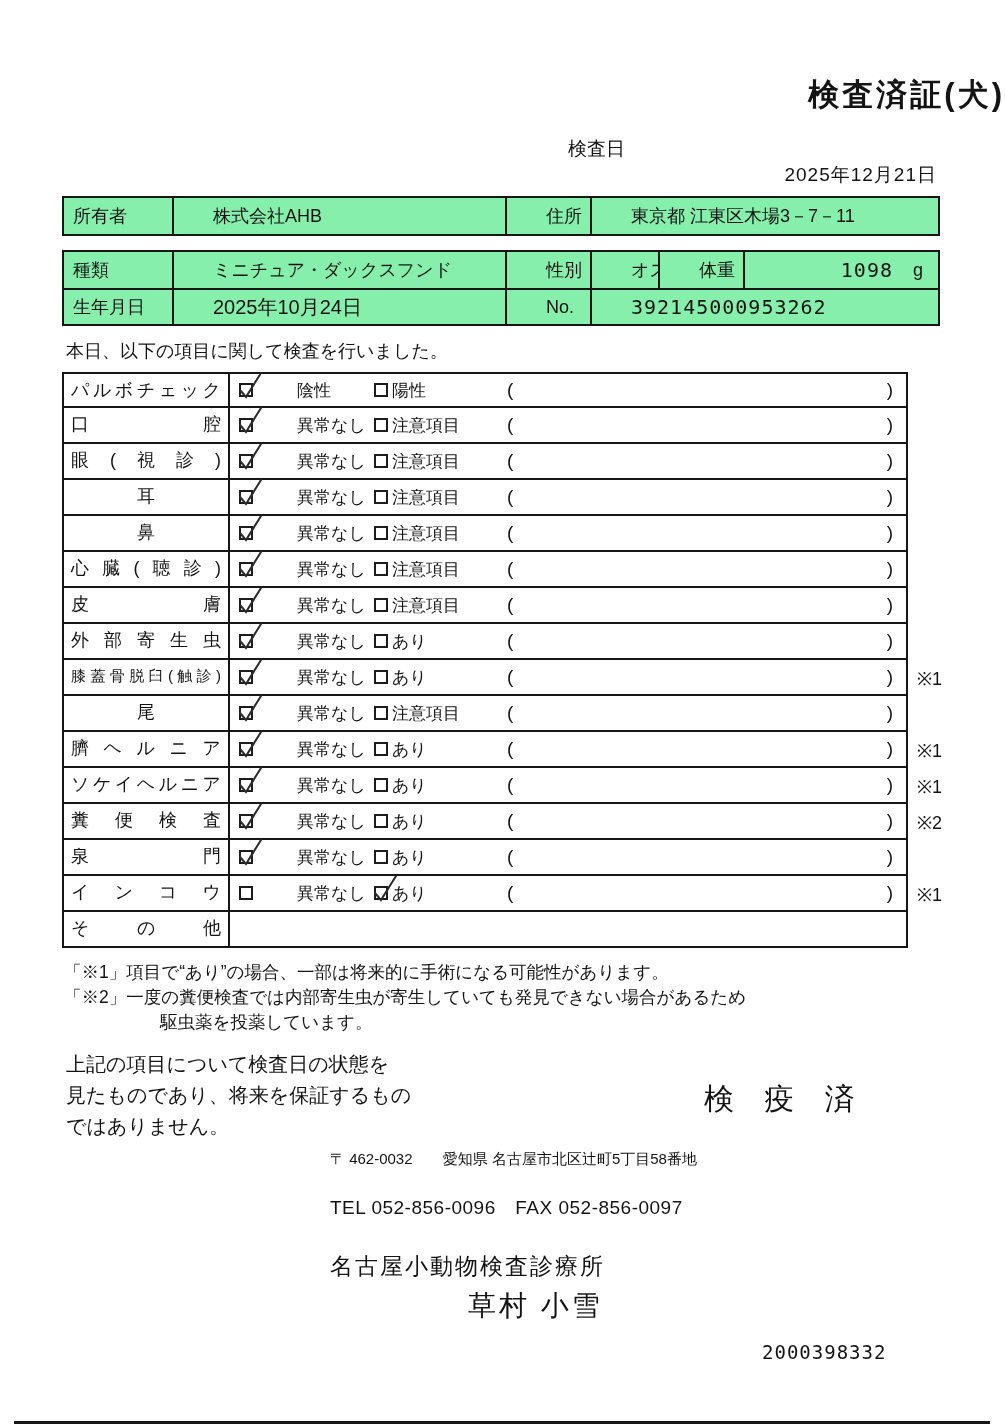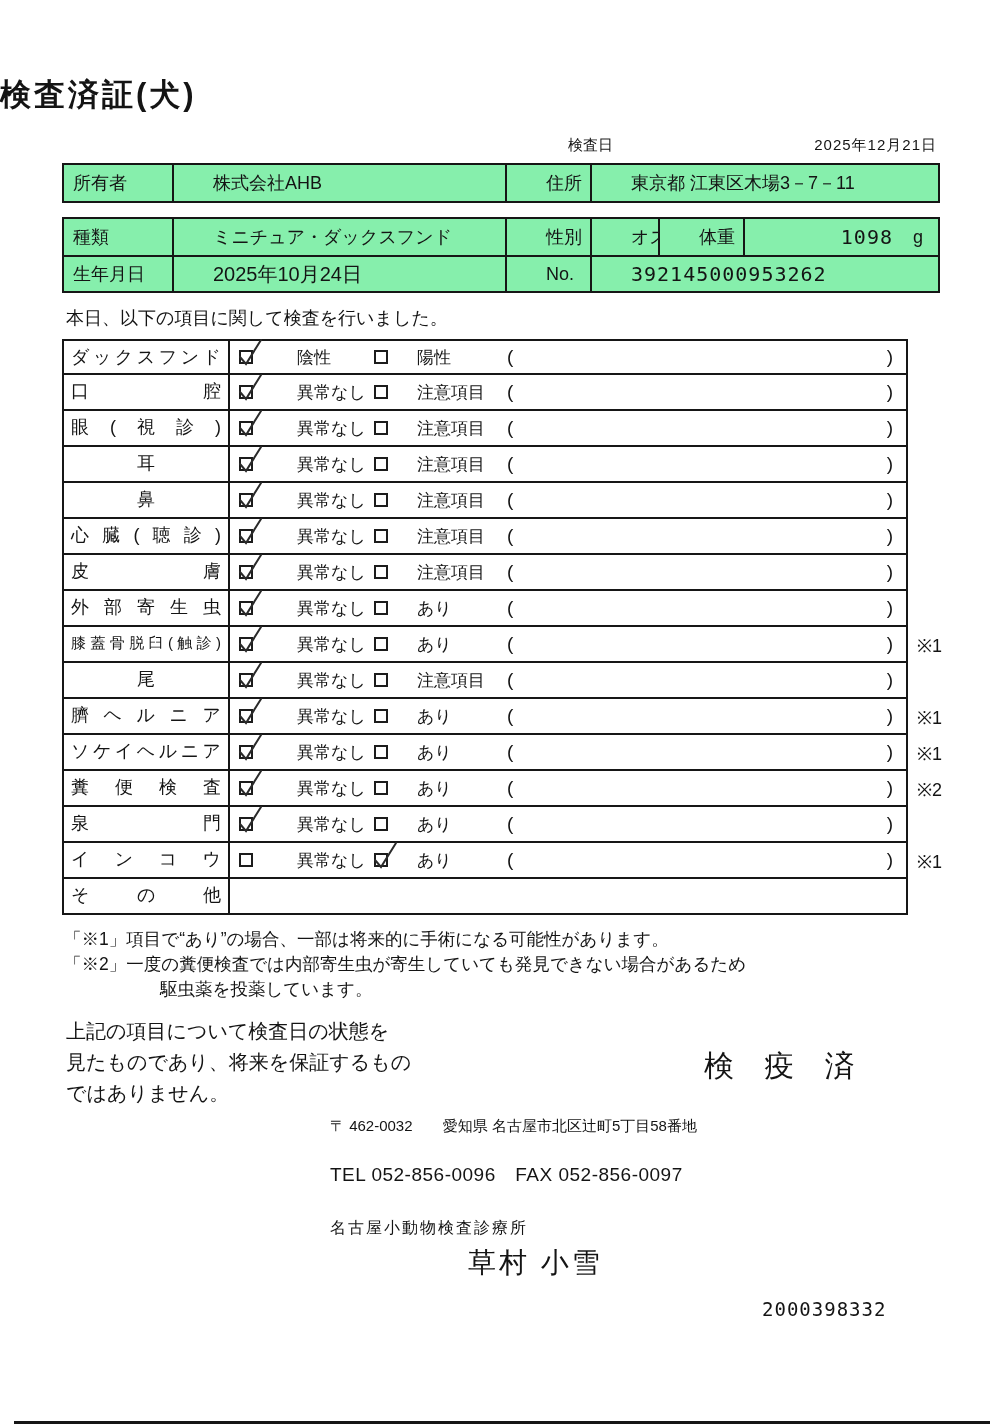--- a/index.html
+++ b/index.html
@@ -1,22 +1,22 @@
 <!DOCTYPE html>
 <html><head>
 <meta charset="utf-8">
 <style>
   * { margin:0; padding:0; box-sizing:border-box; }
   html,body { background:#e8e8e8; }
   body { font-family:"Liberation Sans", sans-serif; color:#141414; }
   .page { position:relative; width:1005px; height:1426px; background:#ffffff; overflow:hidden; margin:0 auto; }
 
-  .title { padding-top:74px; text-align:left; font-size:31px; font-weight:600; letter-spacing:3px; }
-
-  .date-line { display:flex; margin:20px 68px 8px 62px; font-size:15px; }
+  .title { padding-top:74px; text-align:right; font-size:31px; font-weight:600; letter-spacing:3px; }
+
+  .date-line { display:flex; margin:20px 68px 8px 62px; font-size:19px;flex-direction:column; }
   .date-label { margin-left:506px; }
   .date-value { margin-left:auto; letter-spacing:1px; }
 
   .tbl { margin-left:62px; width:878px; border:2px solid #161616; background:#86efac; }
   .tbl-row { display:flex; height:36px; }
   .tbl-row + .tbl-row { border-top:2px solid #161616; }
   .cell { display:flex; align-items:center; padding:0 9px; font-size:18px; white-space:nowrap; overflow:hidden; }
   .cell + .cell { border-left:2px solid #161616;padding-left:39px; }
   .w1 { width:108px; } .w2 { width:333px; } .w3 { width:85px; } .w4 { flex:1; }
   .w5 { width:68px; } .w6 { width:85px; } .w7 { flex:1; justify-content:flex-end; }
@@ -30,41 +30,41 @@
   .insp-table { margin-left:62px; }
   .insp-row { display:flex; height:36px; }
   .row-inner { width:846px; display:flex; border-left:2px solid #161616; border-right:2px solid #161616; border-bottom:2px solid #161616; }
   #insp-rows .insp-row:first-child .row-inner { border-top:2px solid #161616; }
   .cell-label { width:166px; border-right:2px solid #161616; padding:0 7px; font-size:18px; line-height:32px; text-align:justify; text-align-last:justify; overflow:hidden; white-space:nowrap; }
   .insp-row.center .cell-label { text-align:center; text-align-last:center; }
   .insp-row.small .cell-label { font-size:15px; }
   .cell-content { flex:1; display:flex; align-items:center; padding-left:9px; }
   .opt { display:flex; align-items:center; }
   .opt1 { width:135px;gap:40px; }
-  .opt2 { width:133px;gap:25px; }
+  .opt2 { width:133px; }
   .cb { position:relative; width:14px; height:14px; border:2px solid #1c1c1c; margin-right:4px; flex:none; background:#fff; }
   .tick { position:absolute; left:-4px; top:-14px; width:27px; height:29px; display:none; pointer-events:none; }
   .cb.checked .tick { display:block; }
   .tick path { stroke:#2a2a2a; stroke-width:2; fill:none; stroke-linecap:round; }
   .opt-text { font-size:17px; white-space:nowrap; }
   .paren-area { flex:1; align-self:stretch; display:flex; justify-content:space-between; align-items:center; padding-right:13px; font-size:19px; }
   .row-note { width:60px; display:flex; align-items:center; padding-left:9px; font-size:18px; }
 
   .footnotes { margin:12px 0 0 64px; font-size:17.5px; }
   .footnotes > div { line-height:25px; }
   .fn-indent { padding-left:96px; }
 
   .bottom-row { display:flex; margin:14px 0 0 66px; }
   .disclaimer { font-size:20px; line-height:31px; width:400px; font-weight:500; }
   .stamp { font-size:30px; letter-spacing:11px; margin-left:238px; margin-top:30px; white-space:nowrap; }
 
   .clinic-postal { margin:8px 0 0 330px; font-size:15px; }
   .clinic-postal .addr { margin-left:26px; }
   .clinic-tel { margin:26px 0 0 330px; font-size:19px; letter-spacing:0.5px; }
-  .clinic-name { margin:30px 16px 0 330px; font-size:16px; letter-spacing:2px; }
+  .clinic-name { margin:30px 16px 0 330px; font-size:23px; letter-spacing:2px; }
   .vet-name { margin:5px 0 0 468px; font-size:28px; letter-spacing:3px; }
   .serial { margin:16px 0 0 762px; font-size:19px; }
 
   .scan-line { position:absolute; left:14px; bottom:2px; width:976px; height:3px; background:#161616; }
 </style>
 </head>
 <body>
 
 <div class="page">
 
@@ -105,21 +105,21 @@
       <div class="cell w4 num big-val">392145000953262</div>
     </div>
   </div>
 
   <div class="intro">本日、以下の項目に関して検査を行いました。</div>
 
   <div class="insp-table">
     <div id="insp-rows">
     <div class="insp-row">
       <div class="row-inner">
-        <div class="cell-label">ダックスフンド</div>
+        <div class="cell-label">パルボチェック</div>
         <div class="cell-content">
           <span class="opt opt1">
             <span class="cb checked">
               <svg class="tick" viewBox="0 0 27 29">
                     <path d="M3 19 L9 26 L24 2"></path>
                   </svg>
             </span>
             <span class="opt-text">陰性</span>
           </span>
           <span class="opt opt2">

